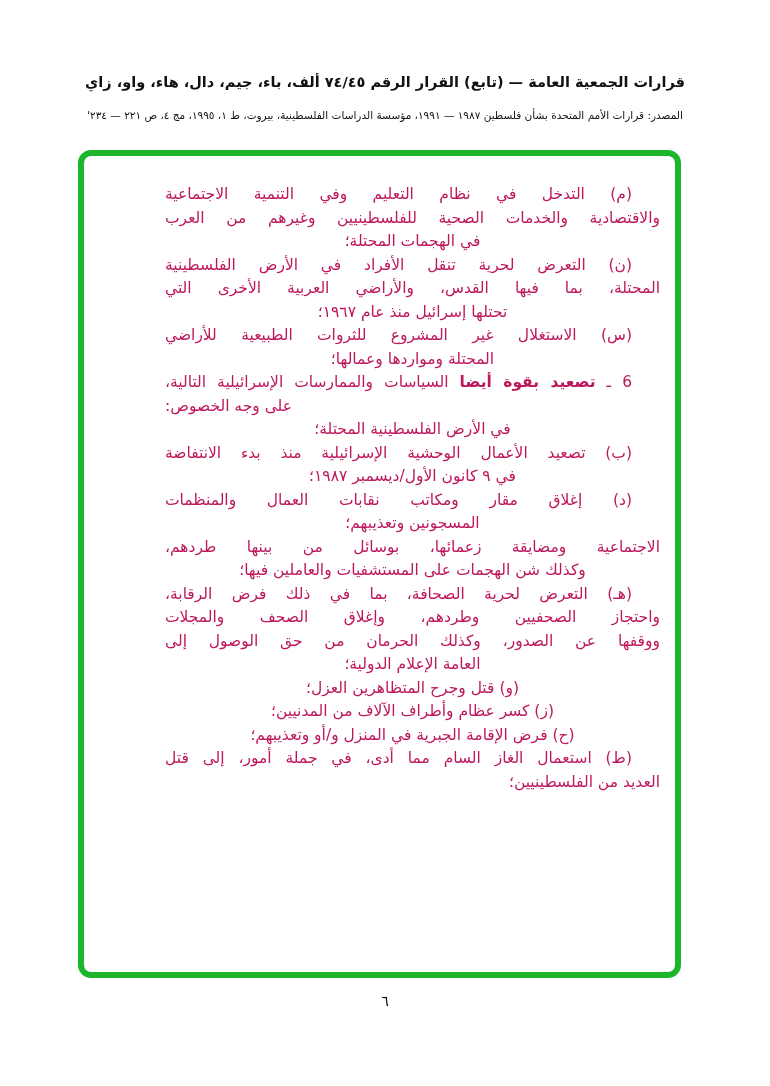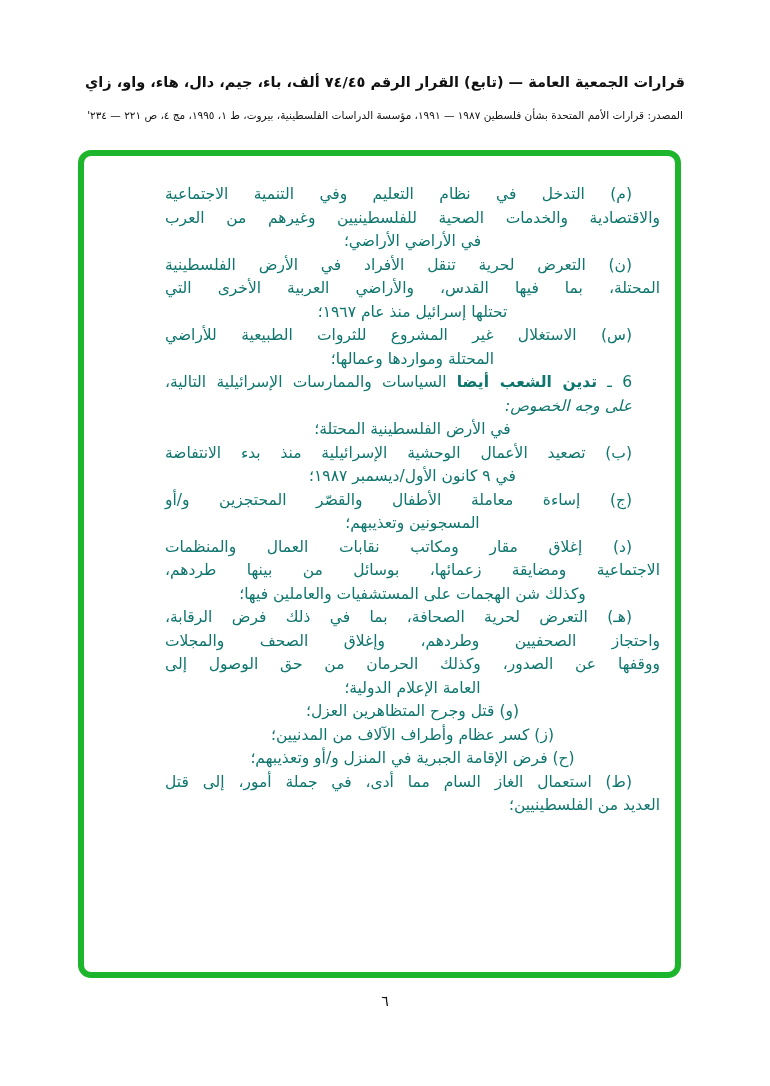--- a/index.html
+++ b/index.html
@@ -42,29 +42,29 @@
     border:6px solid #1cb52c;
     border-radius:13px;
     background:#ffffff;
   }
   .content {
     position:absolute;
     top:27px; right:15px;
     width:495px;
     direction:rtl;
     font-size:15.5px;
-    color:#0f766e;
+    color:#be185d;
   }
   .line {
     line-height:23.5px;
     min-height:23.5px;
   }
   .line.just { text-align:justify; text-align-last:justify; }
   .line.cent { text-align:center; }
-  .line.rght { text-align:right;font-style:italic; }
+  .line.rght { text-align:left; }
   .line.left { text-align:right; }
   .line.ind  { padding-right:28px; }
   .line b { font-weight:bold; }
   .pageno {
     position:absolute;
     top:993px; left:0; right:0;
     text-align:center;
     font-size:14px;
     color:#111111;
   }
@@ -75,34 +75,33 @@
 <div class="page">
 
   <div class="hdr">قرارات الجمعية العامة — (تابع) القرار الرقم ٧٤/٤٥ ألف، باء، جيم، دال، هاء، واو، زاي</div>
 
   <div class="src">المصدر: قرارات الأمم المتحدة بشأن فلسطين ١٩٨٧ — ١٩٩١، مؤسسة الدراسات الفلسطينية، بيروت، ط ١، ١٩٩٥، مج ٤، ص ٢٢١ — ٢٣٤'</div>
 
   <div class="greenbox" style="border-color: rgb(28, 181, 44);">
     <div class="content" id="lines">
         <div class="line just ind"><span>(م) التدخل في نظام التعليم وفي التنمية الاجتماعية</span></div>
         <div class="line just"><span>والاقتصادية والخدمات الصحية للفلسطينيين وغيرهم من العرب</span></div>
-        <div class="line cent"><span>في الأراضي الأراضي؛</span></div>
+        <div class="line cent"><span>في الهجمات المحتلة؛</span></div>
         <div class="line just ind"><span>(ن) التعرض لحرية تنقل الأفراد في الأرض الفلسطينية</span></div>
         <div class="line just"><span>المحتلة، بما فيها القدس، والأراضي العربية الأخرى التي</span></div>
         <div class="line cent"><span>تحتلها إسرائيل منذ عام ١٩٦٧؛</span></div>
         <div class="line just ind"><span>(س) الاستغلال غير المشروع للثروات الطبيعية للأراضي</span></div>
         <div class="line cent"><span>المحتلة ومواردها وعمالها؛</span></div>
-        <div class="line just ind"><span>6 ـ </span><b>تدين الشعب أيضا</b><span> السياسات والممارسات الإسرائيلية التالية،</span></div>
+        <div class="line just ind"><span>6 ـ </span><b>تصعيد بقوة أيضا</b><span> السياسات والممارسات الإسرائيلية التالية،</span></div>
         <div class="line rght ind"><span>على وجه الخصوص:</span></div>
         <div class="line cent"><span>في الأرض الفلسطينية المحتلة؛</span></div>
         <div class="line just ind"><span>(ب) تصعيد الأعمال الوحشية الإسرائيلية منذ بدء الانتفاضة</span></div>
         <div class="line cent"><span>في ٩ كانون الأول/ديسمبر ١٩٨٧؛</span></div>
-        <div class="line just ind"><span>(ج) إساءة معاملة الأطفال والقصّر المحتجزين و/أو</span></div>
+        <div class="line just ind"><span>(د) إغلاق مقار ومكاتب نقابات العمال والمنظمات</span></div>
         <div class="line cent"><span>المسجونين وتعذيبهم؛</span></div>
-        <div class="line just ind"><span>(د) إغلاق مقار ومكاتب نقابات العمال والمنظمات</span></div>
         <div class="line just"><span>الاجتماعية ومضايقة زعمائها، بوسائل من بينها طردهم،</span></div>
         <div class="line cent"><span>وكذلك شن الهجمات على المستشفيات والعاملين فيها؛</span></div>
         <div class="line just ind"><span>(هـ) التعرض لحرية الصحافة، بما في ذلك فرض الرقابة،</span></div>
         <div class="line just"><span>واحتجاز الصحفيين وطردهم، وإغلاق الصحف والمجلات</span></div>
         <div class="line just"><span>ووقفها عن الصدور، وكذلك الحرمان من حق الوصول إلى</span></div>
         <div class="line cent"><span>العامة الإعلام الدولية؛</span></div>
         <div class="line cent"><span>(و) قتل وجرح المتظاهرين العزل؛</span></div>
         <div class="line cent"><span>(ز) كسر عظام وأطراف الآلاف من المدنيين؛</span></div>
         <div class="line cent"><span>(ح) فرض الإقامة الجبرية في المنزل و/أو وتعذيبهم؛</span></div>
         <div class="line just ind"><span>(ط) استعمال الغاز السام مما أدى، في جملة أمور، إلى قتل</span></div>

